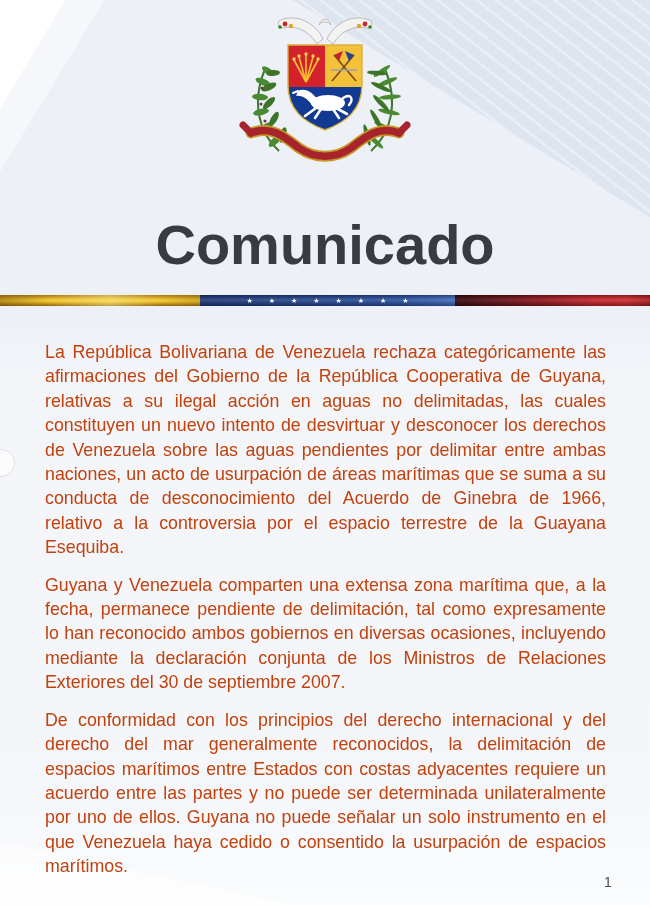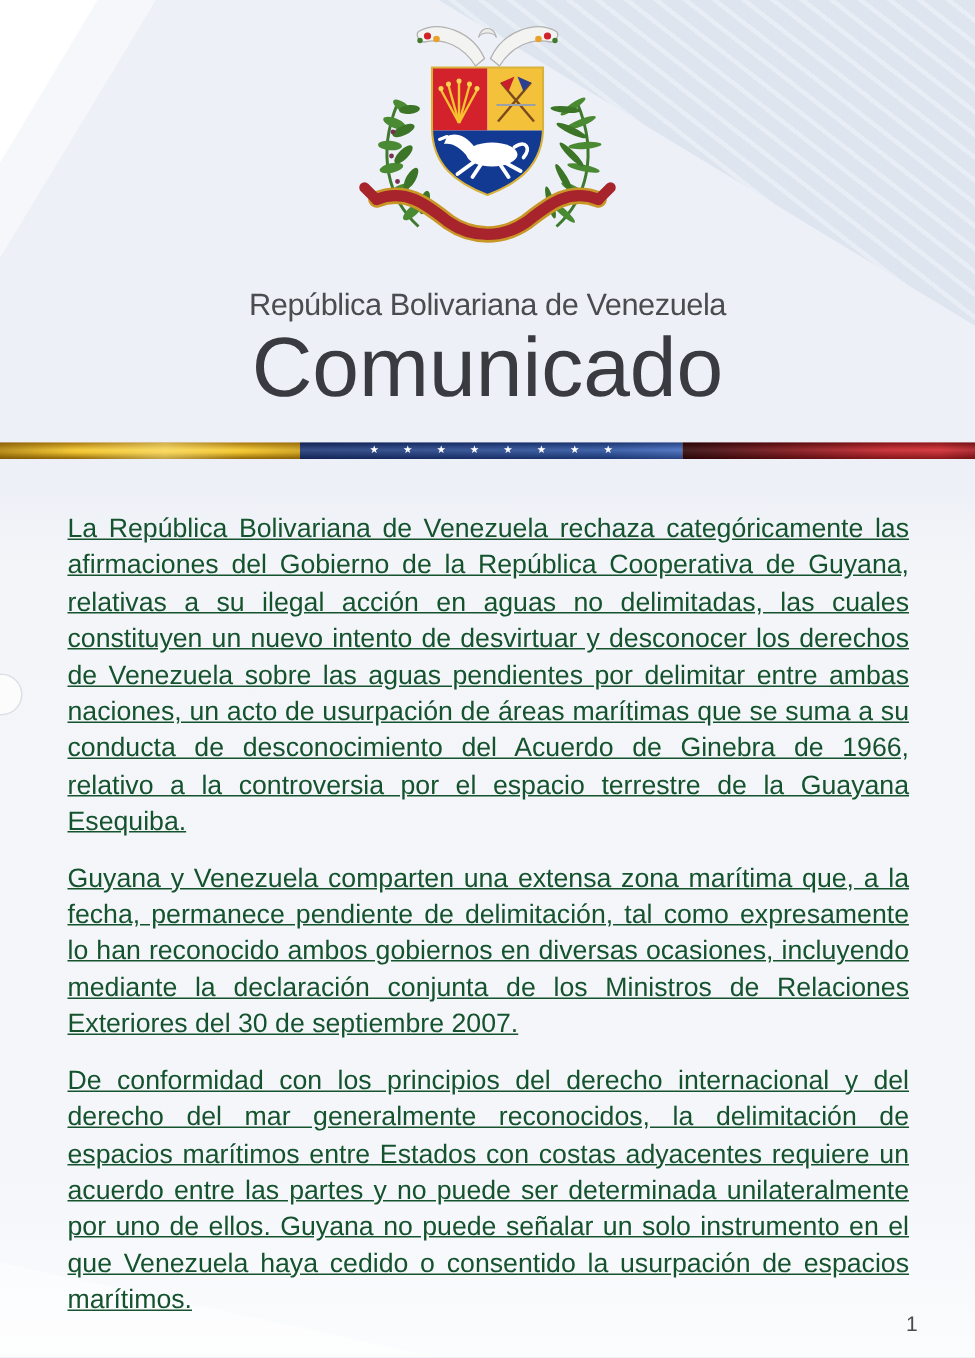--- a/index.html
+++ b/index.html
@@ -43,21 +43,21 @@
     position:absolute; top:8px; left:50%; transform:translateX(-50%);
     width:180px; height:172px;
   }
   .country-line{
     position:absolute; top:192px; left:0; right:0;
     text-align:center; font-size:20.5px; letter-spacing:-0.3px;
     color:#4b4c50; font-weight:400;
   }
   .main-title{
     position:absolute; top:213px; left:0; right:0;
-    text-align:center; font-size:56px; font-weight:400;
+    text-align:center; font-size:56px; font-weight:700;
     color:#393b40; letter-spacing:0px; line-height:1.15;
   }
   
   .tricolor{
     position:absolute; top:295px; left:0; width:650px; height:11px;
     display:flex;
   }
   .band{position:relative; height:100%;}
   .band-yellow{
     width:200px;
@@ -78,23 +78,22 @@
       linear-gradient(to right, #30070b, #7c1218 35%, #c8232a 70%, #d3292f 88%, #aa1c22);
   }
   .stars-row{
     position:absolute; inset:0; display:flex; align-items:center;
     justify-content:center; gap:16px;
   }
   .star{color:#ffffff; font-size:7px; line-height:7px; font-style:normal;}
   
   .doc-body{
     position:absolute; left:45px; top:340px; width:561px;
-    color:#14532d; font-size:17.8px; line-height:24.4px;
+    color:#c2410c; font-size:17.8px; line-height:24.4px;
     text-align:justify;
-    text-decoration:underline;
   }
   .doc-body p{margin:0 0 13px 0;}
   .page-number{
     position:absolute; left:604px; top:874px;
     font-size:14px; color:#4a4a4a;
   }
 </style>
 </head>
 <body>
 
@@ -209,21 +208,20 @@
       </g>
 
       <g fill="none" stroke-linecap="round">
         <path d="M16,124 C36,116 50,128 64,139 C80,150 100,150 116,139 C130,128 144,116 164,124" stroke="#c99726" stroke-width="11"></path>
         <path d="M16,124 C36,116 50,128 64,139 C80,150 100,150 116,139 C130,128 144,116 164,124" stroke="#a8242c" stroke-width="7.5"></path>
         <path d="M16,124 L8,116 M164,124 L172,116" stroke="#a8242c" stroke-width="7"></path>
       </g>
     </svg>
   </div>
 
-  <div class="country-line">República Bolivariana de Venezuela</div>
   <div class="main-title">Comunicado</div>
 
   <div class="tricolor">
     <div class="band band-yellow"></div>
     <div class="band band-blue">
       <div class="stars-row">
           <i class="star">★</i>
           <i class="star">★</i>
           <i class="star">★</i>
           <i class="star">★</i>

